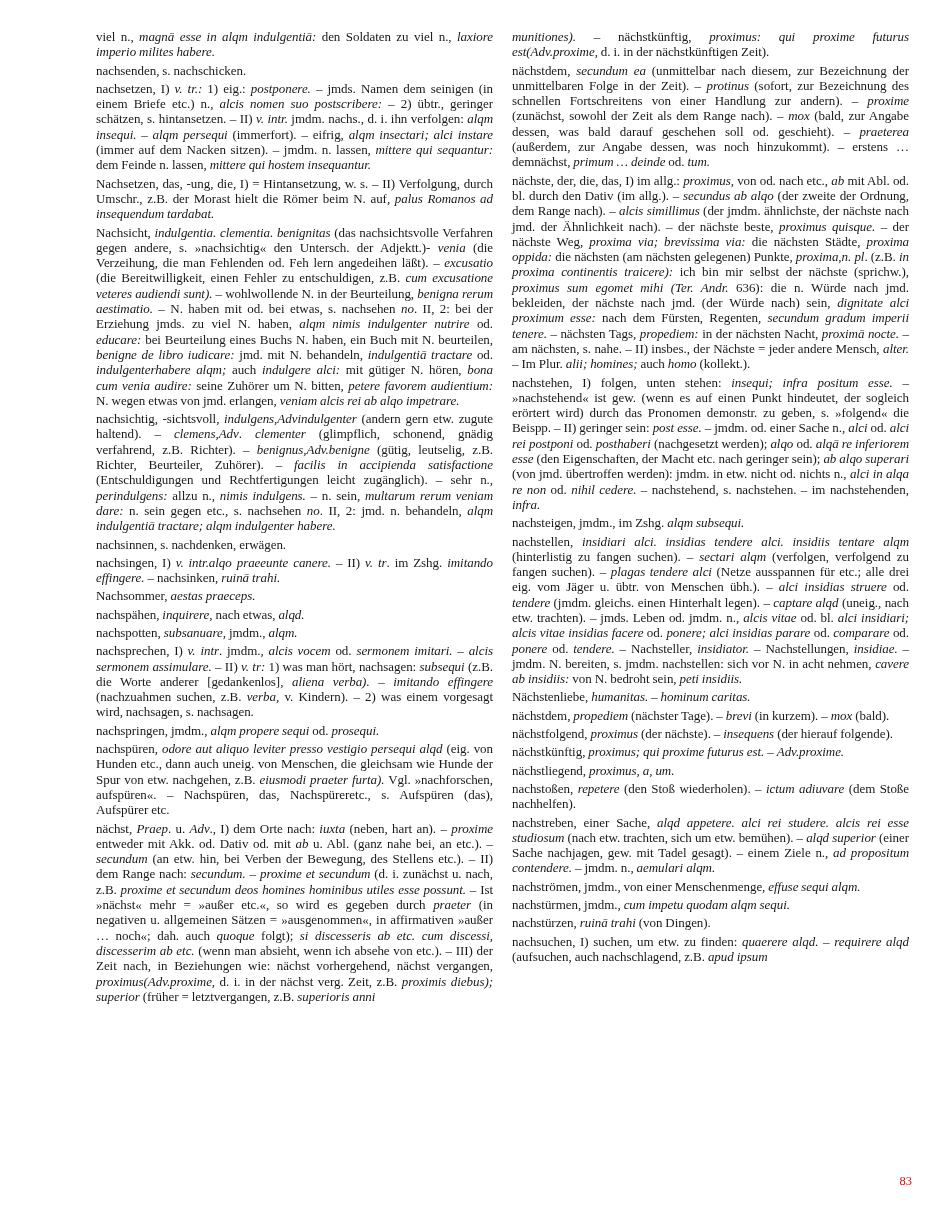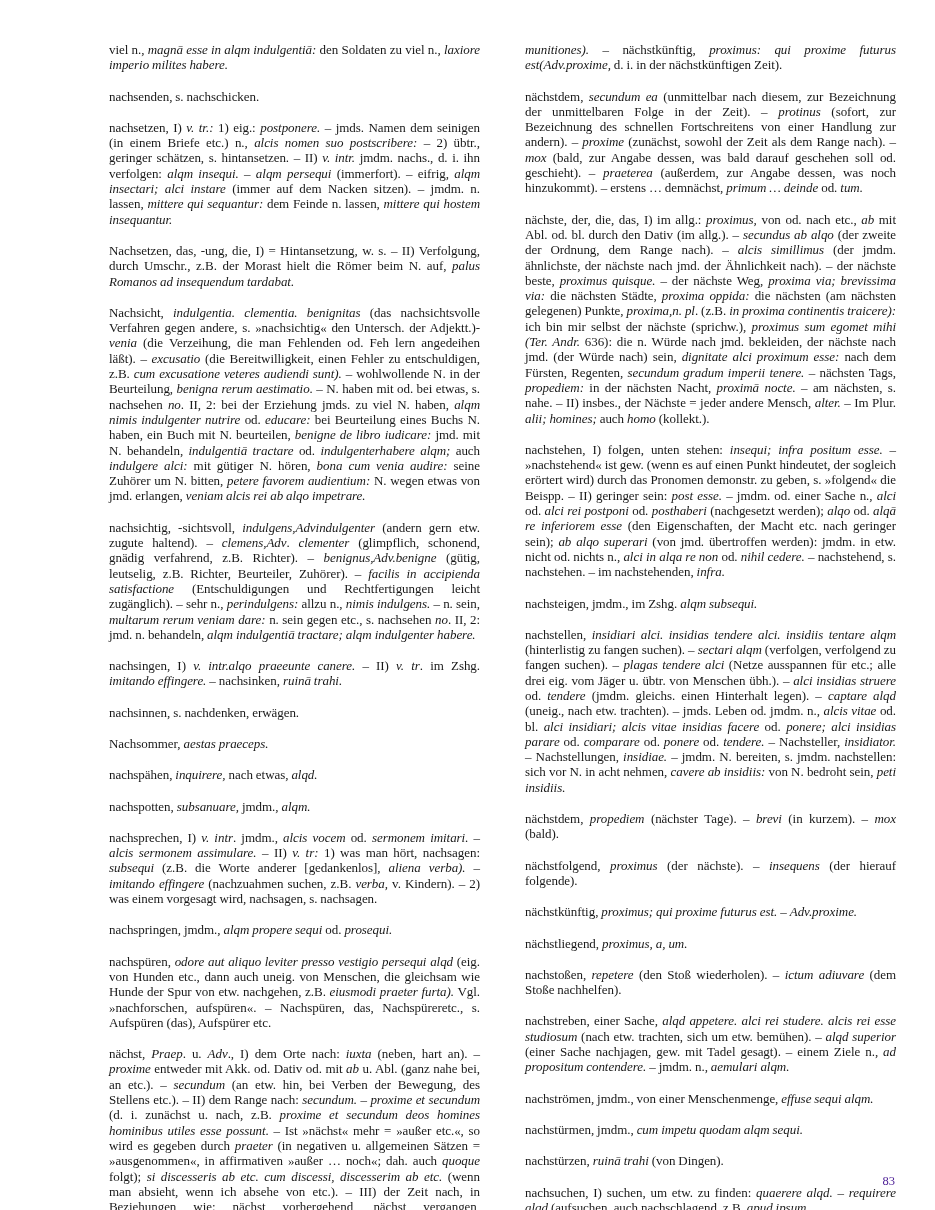--- a/index.html
+++ b/index.html
@@ -26,65 +26,66 @@
   }
   .col {
     width: 403px;
     font-size: 13px;
     line-height: 15.3px;
     text-align: justify;
     letter-spacing: -0.05px;
     word-spacing: -0.2px;
   }
   .col p {
-    margin: 16px;
+    margin: 3px;
     padding: 0;
   }
   .col b { font-weight: normal; }
   .col i { font-style: italic; }
   .page-number {
     position: absolute;
     top: 1174px;
-    left: 76px;
+    left: 93px;
     width: 819px;
     text-align: right;
     font-size: 12.5px;
     line-height: 15px;
-    color: #4c1d95;
+    color: #b91c1c;
   }
 </style>
 </head>
 <body>
 
 <div class="page">
   <div class="columns">
     <div class="col" id="col-left">
         <p>viel n., <i>magnā esse in alqm indulgentiā:</i> den Soldaten zu viel n., <i>laxiore imperio milites habere.</i></p>
         <p><b>nachsenden</b>, s. nachschicken.</p>
         <p><b>nachsetzen</b>, I) <b><i>v. tr.:</i></b> 1) eig.: <i>postponere.</i> – jmds. Namen dem seinigen (in einem Briefe etc.) n., <i>alcis nomen suo postscribere:</i> – 2) übtr., geringer schätzen, s. hintansetzen. – II) <b><i>v. intr.</i></b> jmdm. nachs., d. i. ihn verfolgen: <i>alqm insequi. – alqm persequi</i> (immerfort). – eifrig, <i>alqm insectari; alci instare</i> (immer auf dem Nacken sitzen). – jmdm. n. lassen, <i>mittere qui sequantur:</i> dem Feinde n. lassen, <i>mittere qui hostem insequantur.</i></p>
         <p><b>Nachsetzen</b>, das, <b>-ung</b>, die, I) = Hintansetzung, w. s. – II) Verfolgung, durch Umschr., z.B. der Morast hielt die Römer beim N. auf, <i>palus Romanos ad insequendum tardabat.</i></p>
         <p><b>Nachsicht</b>, <i>indulgentia. clementia. benignitas</i> (das nachsichtsvolle Verfahren gegen andere, s. »nachsichtig« den Untersch. der Adjektt.)- <i>venia</i> (die Verzeihung, die man Fehlenden od. Feh lern angedeihen läßt). – <i>excusatio</i> (die Bereitwilligkeit, einen Fehler zu entschuldigen, z.B. <i>cum excusatione veteres audiendi sunt).</i> – wohlwollende N. in der Beurteilung, <i>benigna rerum aestimatio.</i> – N. haben mit od. bei etwas, s. nachsehen <b><i>no</i></b>. II, 2: bei der Erziehung jmds. zu viel N. haben, <i>alqm nimis indulgenter nutrire</i> od. <i>educare:</i> bei Beurteilung eines Buchs N. haben, ein Buch mit N. beurteilen, <i>benigne de libro iudicare:</i> jmd. mit N. behandeln, <i>indulgentiā tractare</i> od. <i>indulgenterhabere alqm;</i> auch <i>indulgere alci:</i> mit gütiger N. hören, <i>bona cum venia audire:</i> seine Zuhörer um N. bitten, <i>petere favorem audientium:</i> N. wegen etwas von jmd. erlangen, <i>veniam alcis rei ab alqo impetrare.</i></p>
         <p><b>nachsichtig, -sichtsvoll</b>, <i>indulgens,</i><b><i>Adv</i></b><i>indulgenter</i> (andern gern etw. zugute haltend). – <i>clemens,</i><b><i>Adv</i></b>. <i>clementer</i> (glimpflich, schonend, gnädig verfahrend, z.B. Richter). – <i>benignus,</i><b><i>Adv</i></b><i>.benigne</i> (gütig, leutselig, z.B. Richter, Beurteiler, Zuhörer). – <i>facilis in accipienda satisfactione</i> (Entschuldigungen und Rechtfertigungen leicht zugänglich). – sehr n., <i>perindulgens:</i> allzu n., <i>nimis indulgens.</i> – n. sein, <i>multarum rerum veniam dare:</i> n. sein gegen etc., s. nachsehen <b><i>no</i></b>. II, 2: jmd. n. behandeln, <i>alqm indulgentiā tractare; alqm indulgenter habere.</i></p>
+        <p><b>nachsinnen</b>, s. nachdenken, erwägen.</p>
         <p><b>nachsingen</b>, I) <b><i>v. intr.</i></b><i>alqo praeeunte canere.</i> – II) <b><i>v. tr</i></b>. im Zshg. <i>imitando effingere.</i> – <b>nachsinken</b>, <i>ruinā trahi.</i></p>
-        <p><b>nachsinnen</b>, s. nachdenken, erwägen.</p>
         <p><b>Nachsommer</b>, <i>aestas praeceps.</i></p>
         <p><b>nachspähen</b>, <i>inquirere,</i> nach etwas, <i>alqd.</i></p>
         <p><b>nachspotten</b>, <i>subsanuare,</i> jmdm., <i>alqm.</i></p>
         <p><b>nachsprechen</b>, I) <b><i>v. intr</i></b>. jmdm., <i>alcis vocem</i> od. <i>sermonem imitari. – alcis sermonem assimulare.</i> – II) <b><i>v. tr:</i></b> 1) was man hört, nachsagen: <i>subsequi</i> (z.B. die Worte anderer [gedankenlos], <i>aliena verba).</i> – <i>imitando effingere</i> (nachzuahmen suchen, z.B. <i>verba,</i> v. Kindern). – 2) was einem vorgesagt wird, nachsagen, s. nachsagen.</p>
         <p><b>nachspringen</b>, jmdm., <i>alqm propere sequi</i> od. <i>prosequi.</i></p>
         <p><b>nachspüren</b>, <i>odore aut aliquo leviter presso vestigio persequi alqd</i> (eig. von Hunden etc., dann auch uneig. von Menschen, die gleichsam wie Hunde der Spur von etw. nachgehen, z.B. <i>eiusmodi praeter furta).</i> Vgl. »nachforschen, aufspüren«. – <b>Nachspüren</b>, das, <b>Nachspürer</b>etc., s. Aufspüren (das), Aufspürer etc.</p>
         <p><b>nächst</b>, <b><i>Praep</i></b>. u. <b><i>Adv</i></b>., I) dem Orte nach: <i>iuxta</i> (neben, hart an). – <i>proxime</i> entweder mit Akk. od. Dativ od. mit <i>ab</i> u. Abl. (ganz nahe bei, an etc.). – <i>secundum</i> (an etw. hin, bei Verben der Bewegung, des Stellens etc.). – II) dem Range nach: <i>secundum. – proxime et secundum</i> (d. i. zunächst u. nach, z.B. <i>proxime et secundum deos homines hominibus utiles esse possunt.</i> – Ist »nächst« mehr = »außer etc.«, so wird es gegeben durch <i>praeter</i> (in negativen u. allgemeinen Sätzen = »ausgenommen«, in affirmativen »außer … noch«; dah. auch <i>quoque</i> folgt); <i>si discesseris ab etc. cum discessi, discesserim ab etc.</i> (wenn man absieht, wenn ich absehe von etc.). – III) der Zeit nach, in Beziehungen wie: nächst vorhergehend, nächst vergangen, <i>proximus(</i><b><i>Adv</i></b><i>.proxime,</i> d. i. in der nächst verg. Zeit, z.B. <i>proximis diebus); superior</i> (früher = letztvergangen, z.B. <i>superioris anni</i></p>
       </div>
     <div class="col" id="col-right">
         <p><i>munitiones).</i> – nächstkünftig, <i>proximus: qui proxime futurus est(</i><b><i>Adv</i></b><i>.proxime,</i> d. i. in der nächstkünftigen Zeit).</p>
         <p><b>nächstdem</b>, <i>secundum ea</i> (unmittelbar nach diesem, zur Bezeichnung der unmittelbaren Folge in der Zeit). – <i>protinus</i> (sofort, zur Bezeichnung des schnellen Fortschreitens von einer Handlung zur andern). – <i>proxime</i> (zunächst, sowohl der Zeit als dem Range nach). – <i>mox</i> (bald, zur Angabe dessen, was bald darauf geschehen soll od. geschieht). – <i>praeterea</i> (außerdem, zur Angabe dessen, was noch hinzukommt). – erstens … demnächst, <i>primum … deinde</i> od. <i>tum.</i></p>
         <p><b>nächste</b>, der, die, das, I) im allg.: <i>proximus,</i> von od. nach etc., <i>ab</i> mit Abl. od. bl. durch den Dativ (im allg.). – <i>secundus ab alqo</i> (der zweite der Ordnung, dem Range nach). – <i>alcis simillimus</i> (der jmdm. ähnlichste, der nächste nach jmd. der Ähnlichkeit nach). – der nächste beste, <i>proximus quisque.</i> – der nächste Weg, <i>proxima via; brevissima via:</i> die nächsten Städte, <i>proxima oppida:</i> die nächsten (am nächsten gelegenen) Punkte, <i>proxima,</i><b><i>n. pl</i></b>. (z.B. <i>in proxima continentis traicere):</i> ich bin mir selbst der nächste (sprichw.), <i>proximus sum egomet mihi (Ter. Andr.</i> 636): die n. Würde nach jmd. bekleiden, der nächste nach jmd. (der Würde nach) sein, <i>dignitate alci proximum esse:</i> nach dem Fürsten, Regenten, <i>secundum gradum imperii tenere.</i> – nächsten Tags, <i>propediem:</i> in der nächsten Nacht, <i>proximā nocte.</i> – am nächsten, s. nahe. – II) insbes., der <b>Nächste</b> = jeder andere Mensch, <i>alter.</i> – Im Plur. <i>alii; homines;</i> auch <i>homo</i> (kollekt.).</p>
         <p><b>nachstehen</b>, I) folgen, unten stehen: <i>insequi; infra positum esse.</i> – »nachstehend« ist gew. (wenn es auf einen Punkt hindeutet, der sogleich erörtert wird) durch das Pronomen demonstr. zu geben, s. »folgend« die Beispp. – II) geringer sein: <i>post esse.</i> – jmdm. od. einer Sache n., <i>alci</i> od. <i>alci rei postponi</i> od. <i>posthaberi</i> (nachgesetzt werden); <i>alqo</i> od. <i>alqā re inferiorem esse</i> (den Eigenschaften, der Macht etc. nach geringer sein); <i>ab alqo superari</i> (von jmd. übertroffen werden): jmdm. in etw. nicht od. nichts n., <i>alci in alqa re non</i> od. <i>nihil cedere.</i> – <b>nachstehend</b>, s. nachstehen. – im nachstehenden, <i>infra.</i></p>
         <p><b>nachsteigen</b>, jmdm., im Zshg. <i>alqm subsequi.</i></p>
         <p><b>nachstellen</b>, <i>insidiari alci. insidias tendere alci. insidiis tentare alqm</i> (hinterlistig zu fangen suchen). – <i>sectari alqm</i> (verfolgen, verfolgend zu fangen suchen). – <i>plagas tendere alci</i> (Netze ausspannen für etc.; alle drei eig. vom Jäger u. übtr. von Menschen übh.). – <i>alci insidias struere</i> od. <i>tendere</i> (jmdm. gleichs. einen Hinterhalt legen). – <i>captare alqd</i> (uneig., nach etw. trachten). – jmds. Leben od. jmdm. n., <i>alcis vitae</i> od. bl. <i>alci insidiari; alcis vitae insidias facere</i> od. <i>ponere; alci insidias parare</i> od. <i>comparare</i> od. <i>ponere</i> od. <i>tendere.</i> – <b>Nachsteller</b>, <i>insidiator.</i> – <b>Nachstellungen</b>, <i>insidiae.</i> – jmdm. N. bereiten, s. jmdm. nachstellen: sich vor N. in acht nehmen, <i>cavere ab insidiis:</i> von N. bedroht sein, <i>peti insidiis.</i></p>
+        <p><b>Nächstenliebe</b>, <i>humanitas. – hominum caritas.</i></p>
         <p><b>nächstdem</b>, <i>propediem</i> (nächster Tage). – <i>brevi</i> (in kurzem). – <i>mox</i> (bald).</p>
         <p><b>nächstfolgend</b>, <i>proximus</i> (der nächste). – <i>insequens</i> (der hierauf folgende).</p>
         <p><b>nächstkünftig</b>, <i>proximus; qui proxime futurus est.</i> – <b><i>Adv</i></b><i>.proxime.</i></p>
         <p><b>nächstliegend</b>, <i>proximus, a, um.</i></p>
         <p><b>nachstoßen</b>, <i>repetere</i> (den Stoß wiederholen). – <i>ictum adiuvare</i> (dem Stoße nachhelfen).</p>
         <p><b>nachstreben</b>, einer Sache, <i>alqd appetere. alci rei studere. alcis rei esse studiosum</i> (nach etw. trachten, sich um etw. bemühen). – <i>alqd superior</i> (einer Sache nachjagen, gew. mit Tadel gesagt). – einem Ziele n., <i>ad propositum contendere.</i> – jmdm. n., <i>aemulari alqm.</i></p>
         <p><b>nachströmen</b>, jmdm., von einer Menschenmenge, <i>effuse sequi alqm.</i></p>
         <p><b>nachstürmen</b>, jmdm., <i>cum impetu quodam alqm sequi.</i></p>
         <p><b>nachstürzen</b>, <i>ruinā trahi</i> (von Dingen).</p>
         <p><b>nachsuchen</b>, I) suchen, um etw. zu finden: <i>quaerere alqd. – requirere alqd</i> (aufsuchen, auch nachschlagend, z.B. <i>apud ipsum</i></p>

